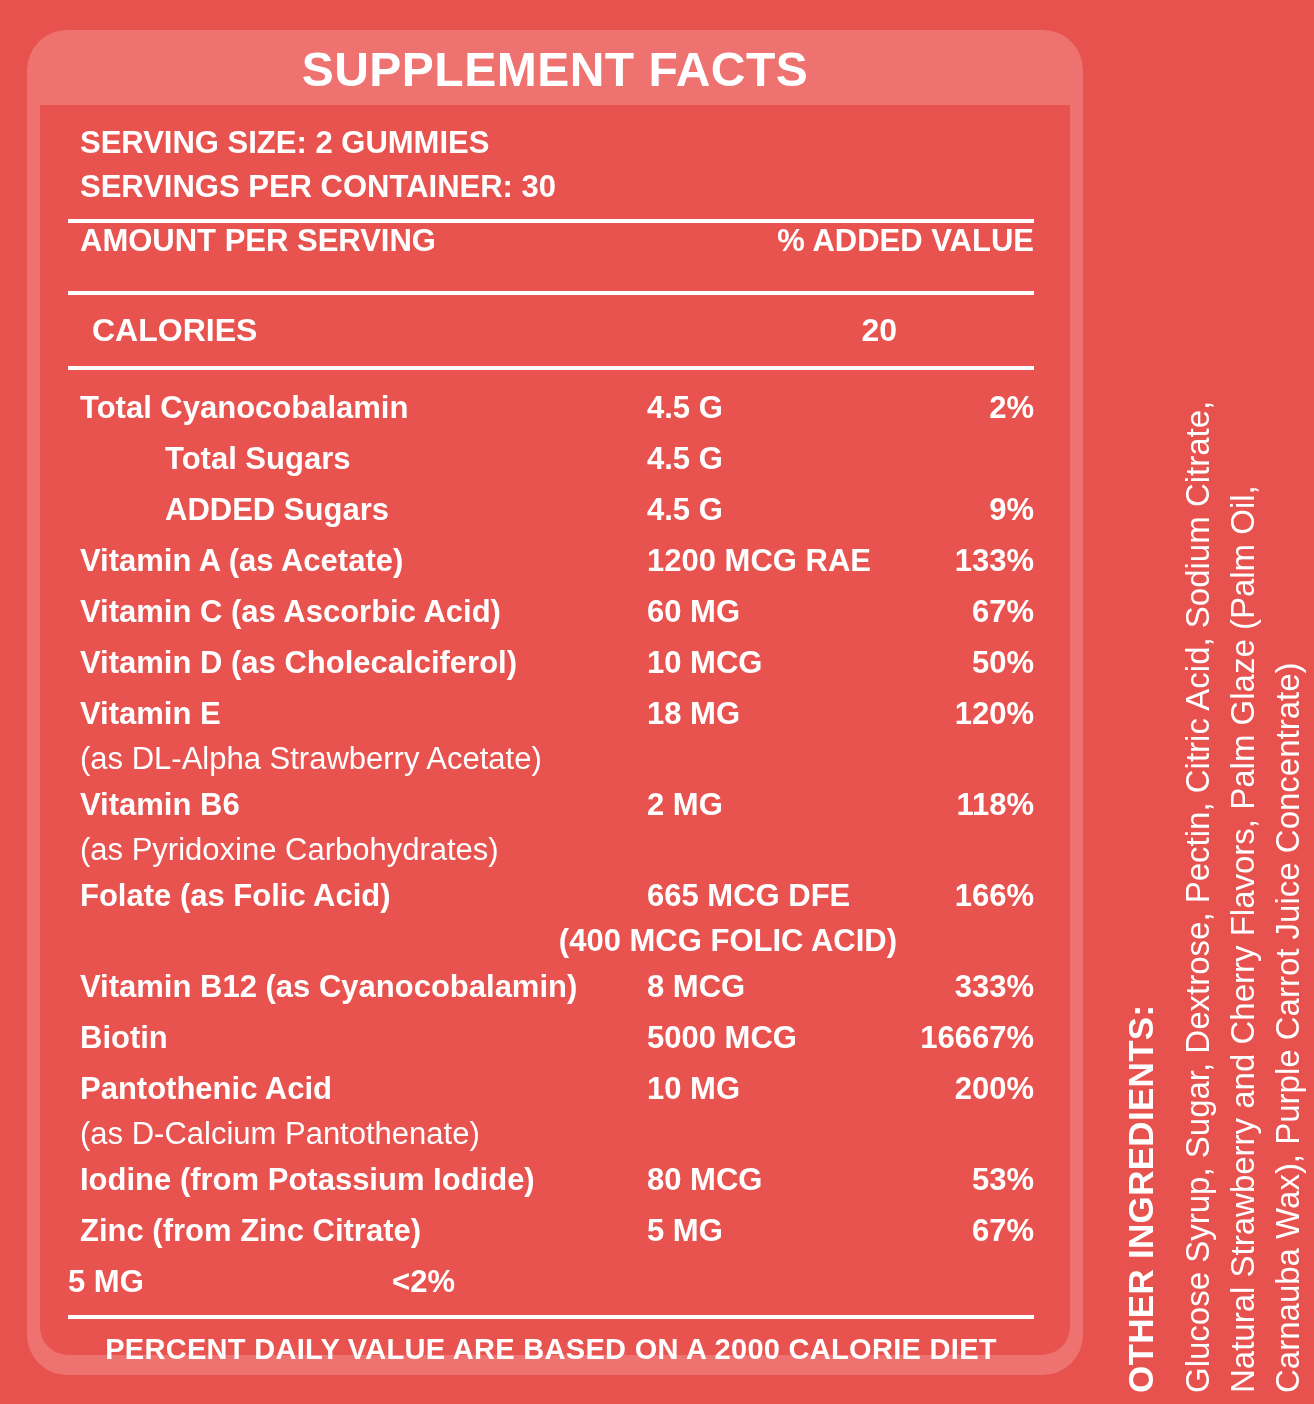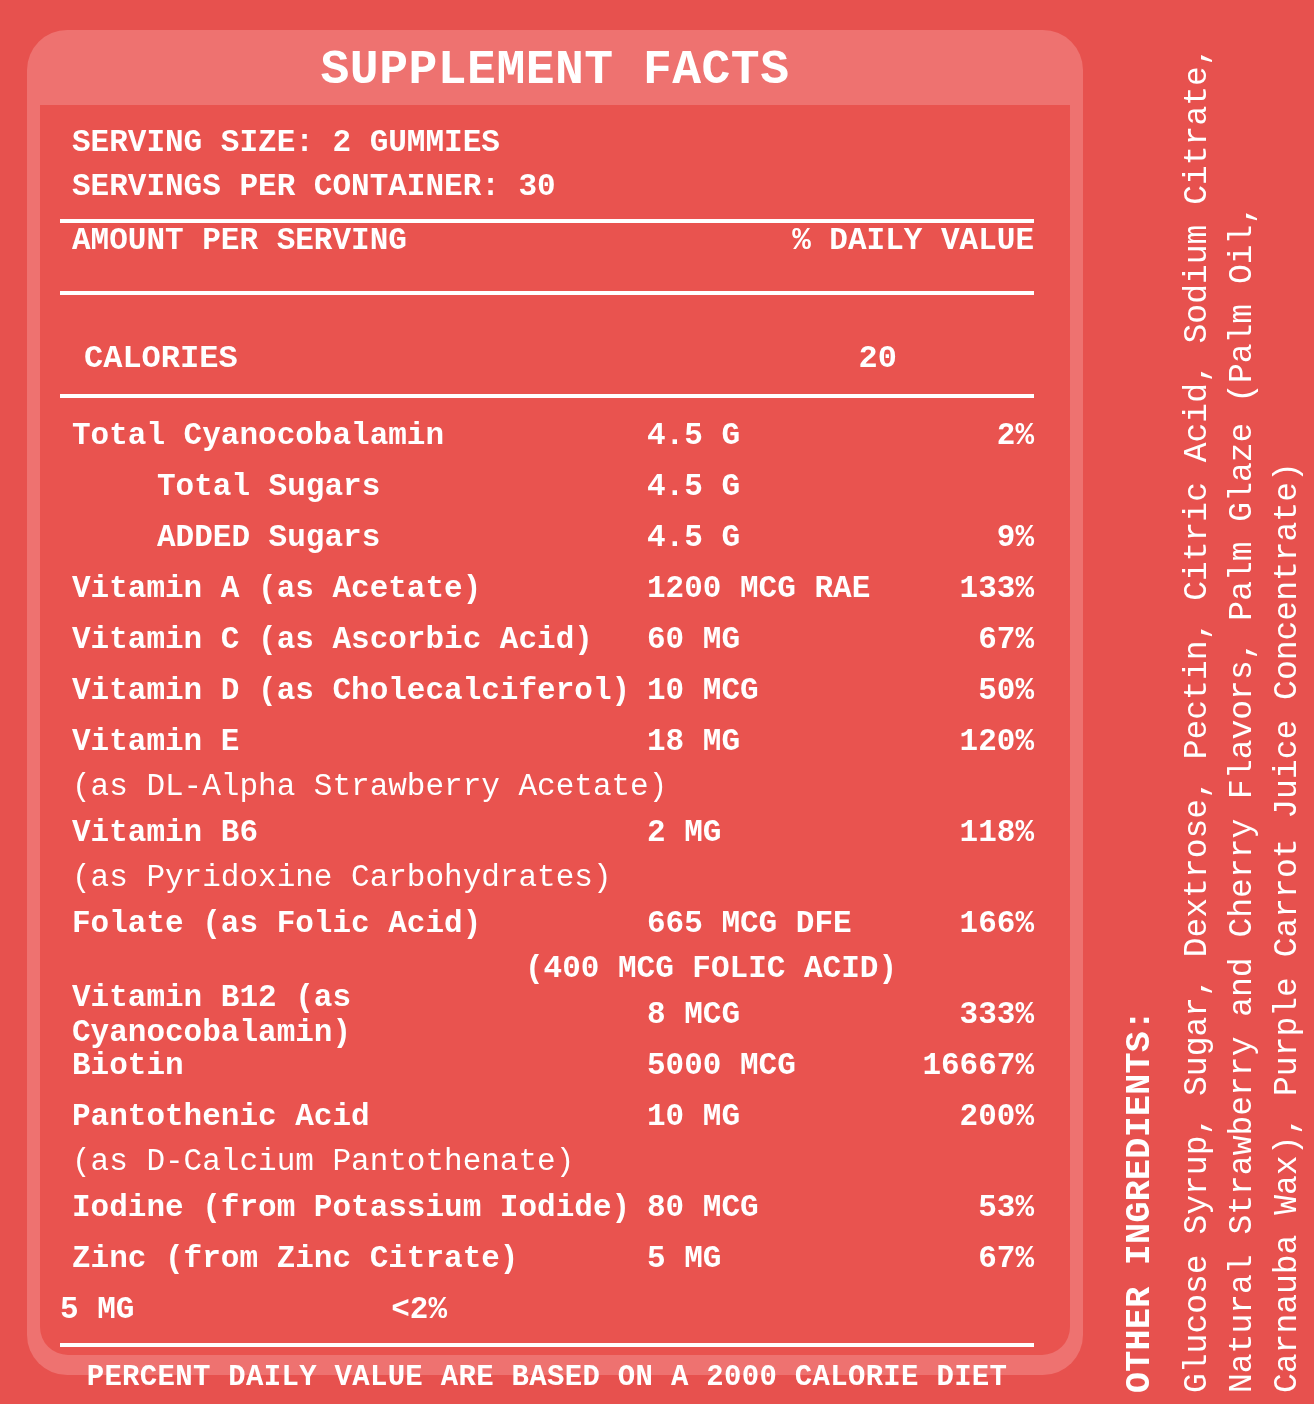--- a/index.html
+++ b/index.html
@@ -8,21 +8,21 @@
     --panel: #e9534f;
     --ink: #ffffff;
   }
   html, body { margin: 0; padding: 0; background: #fff; }
   .page {
     position: relative;
     width: 1314px;
     height: 1404px;
     background: var(--bg);
     overflow: hidden;
-    font-family: Liberation Mono, monospace;
+    font-family: Liberation Sans, sans-serif;
     color: var(--ink);
     -webkit-font-smoothing: antialiased;
   }
   .card {
     position: absolute;
     left: 27px; top: 30px;
     width: 1056px; height: 1345px;
     background: var(--card);
     border-radius: 40px;
   }
@@ -39,21 +39,21 @@
     letter-spacing: 0.5px;
     padding-top: 4px;
   }
   .panel {
     position: absolute;
     left: 13px; top: 75px;
     width: 1030px; height: 1250px;
     background: var(--panel);
     border-radius: 0 0 28px 28px;
     box-sizing: border-box;
-    padding: 16px 36px 0 20px;
+    padding: 16px 36px 0 28px;
   }
   .serving {
     font-size: 31px;
     font-weight: bold;
     line-height: 44px;
     padding-left: 12px;
   }
   .rule { height: 4px; background: var(--ink); border: 0; }
   .rule.m10 { margin: 10px 0 0 0; }
   .rule.m0  { margin: 0; }
@@ -68,21 +68,20 @@
   }
   .cols .c-left  { flex: 1; padding-bottom: 10px; }
   .cols .c-right { padding-bottom: 22px; }
   .cal {
     display: flex;
     align-items: center;
     height: 71px;
     font-size: 32px;
     font-weight: bold;
     padding-left: 12px;
-    margin-top: 28px;
   }
   .cal .nm  { flex: 1; }
   .cal .amt { width: 250px; text-align: right; }
   .cal .dv  { width: 137px; text-align: right; }
   #rows { margin-top: 12px; }
   .row-top {
     display: flex;
     align-items: center;
     height: 51px;
     font-size: 31px;
@@ -143,21 +142,21 @@
     </div>
 
     <div class="panel">
       <div class="serving">SERVING SIZE: 2 GUMMIES</div>
       <div class="serving">SERVINGS PER CONTAINER: 30</div>
 
       <div class="rule m10"></div>
 
       <div class="cols">
         <div class="c-left">AMOUNT PER SERVING</div>
-        <div class="c-right">% DAILY VALUE</div>
+        <div class="c-right">% ADDED VALUE</div>
       </div>
 
       <div class="rule m0"></div>
 
       <div class="cal">
         <div class="nm">CALORIES</div>
         <div class="amt">20</div>
         <div class="dv"></div>
       </div>
 

